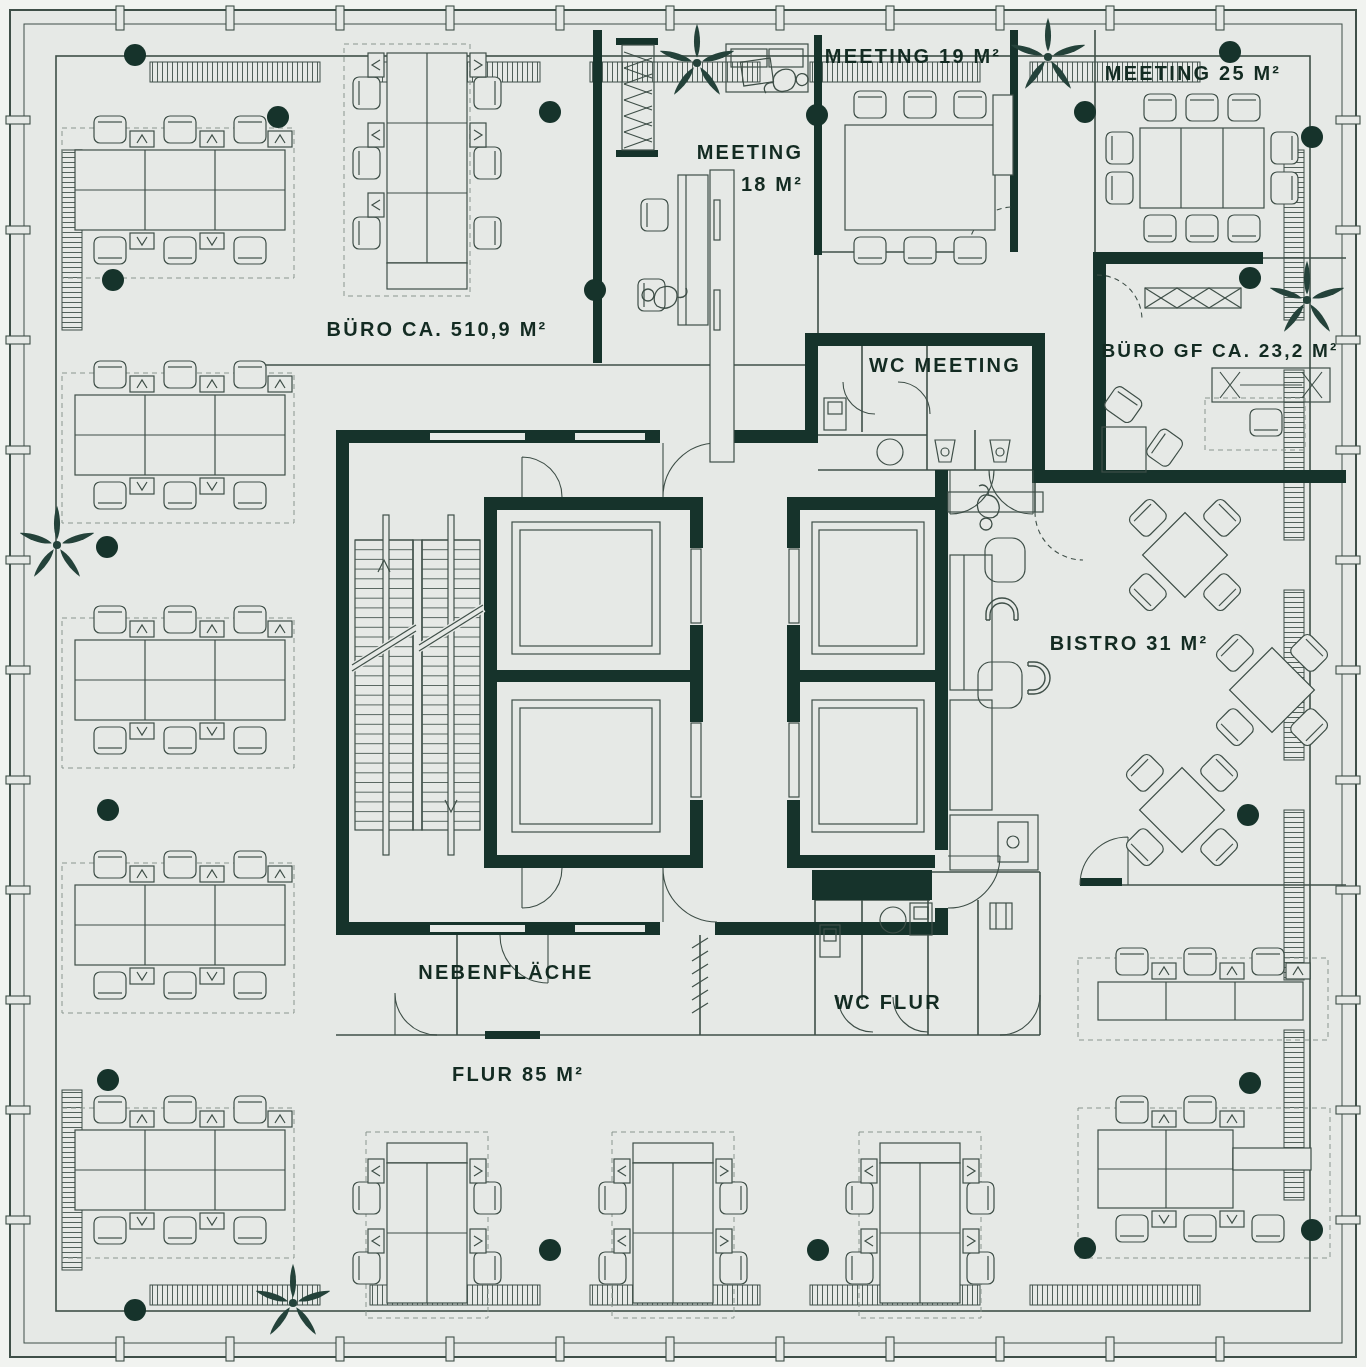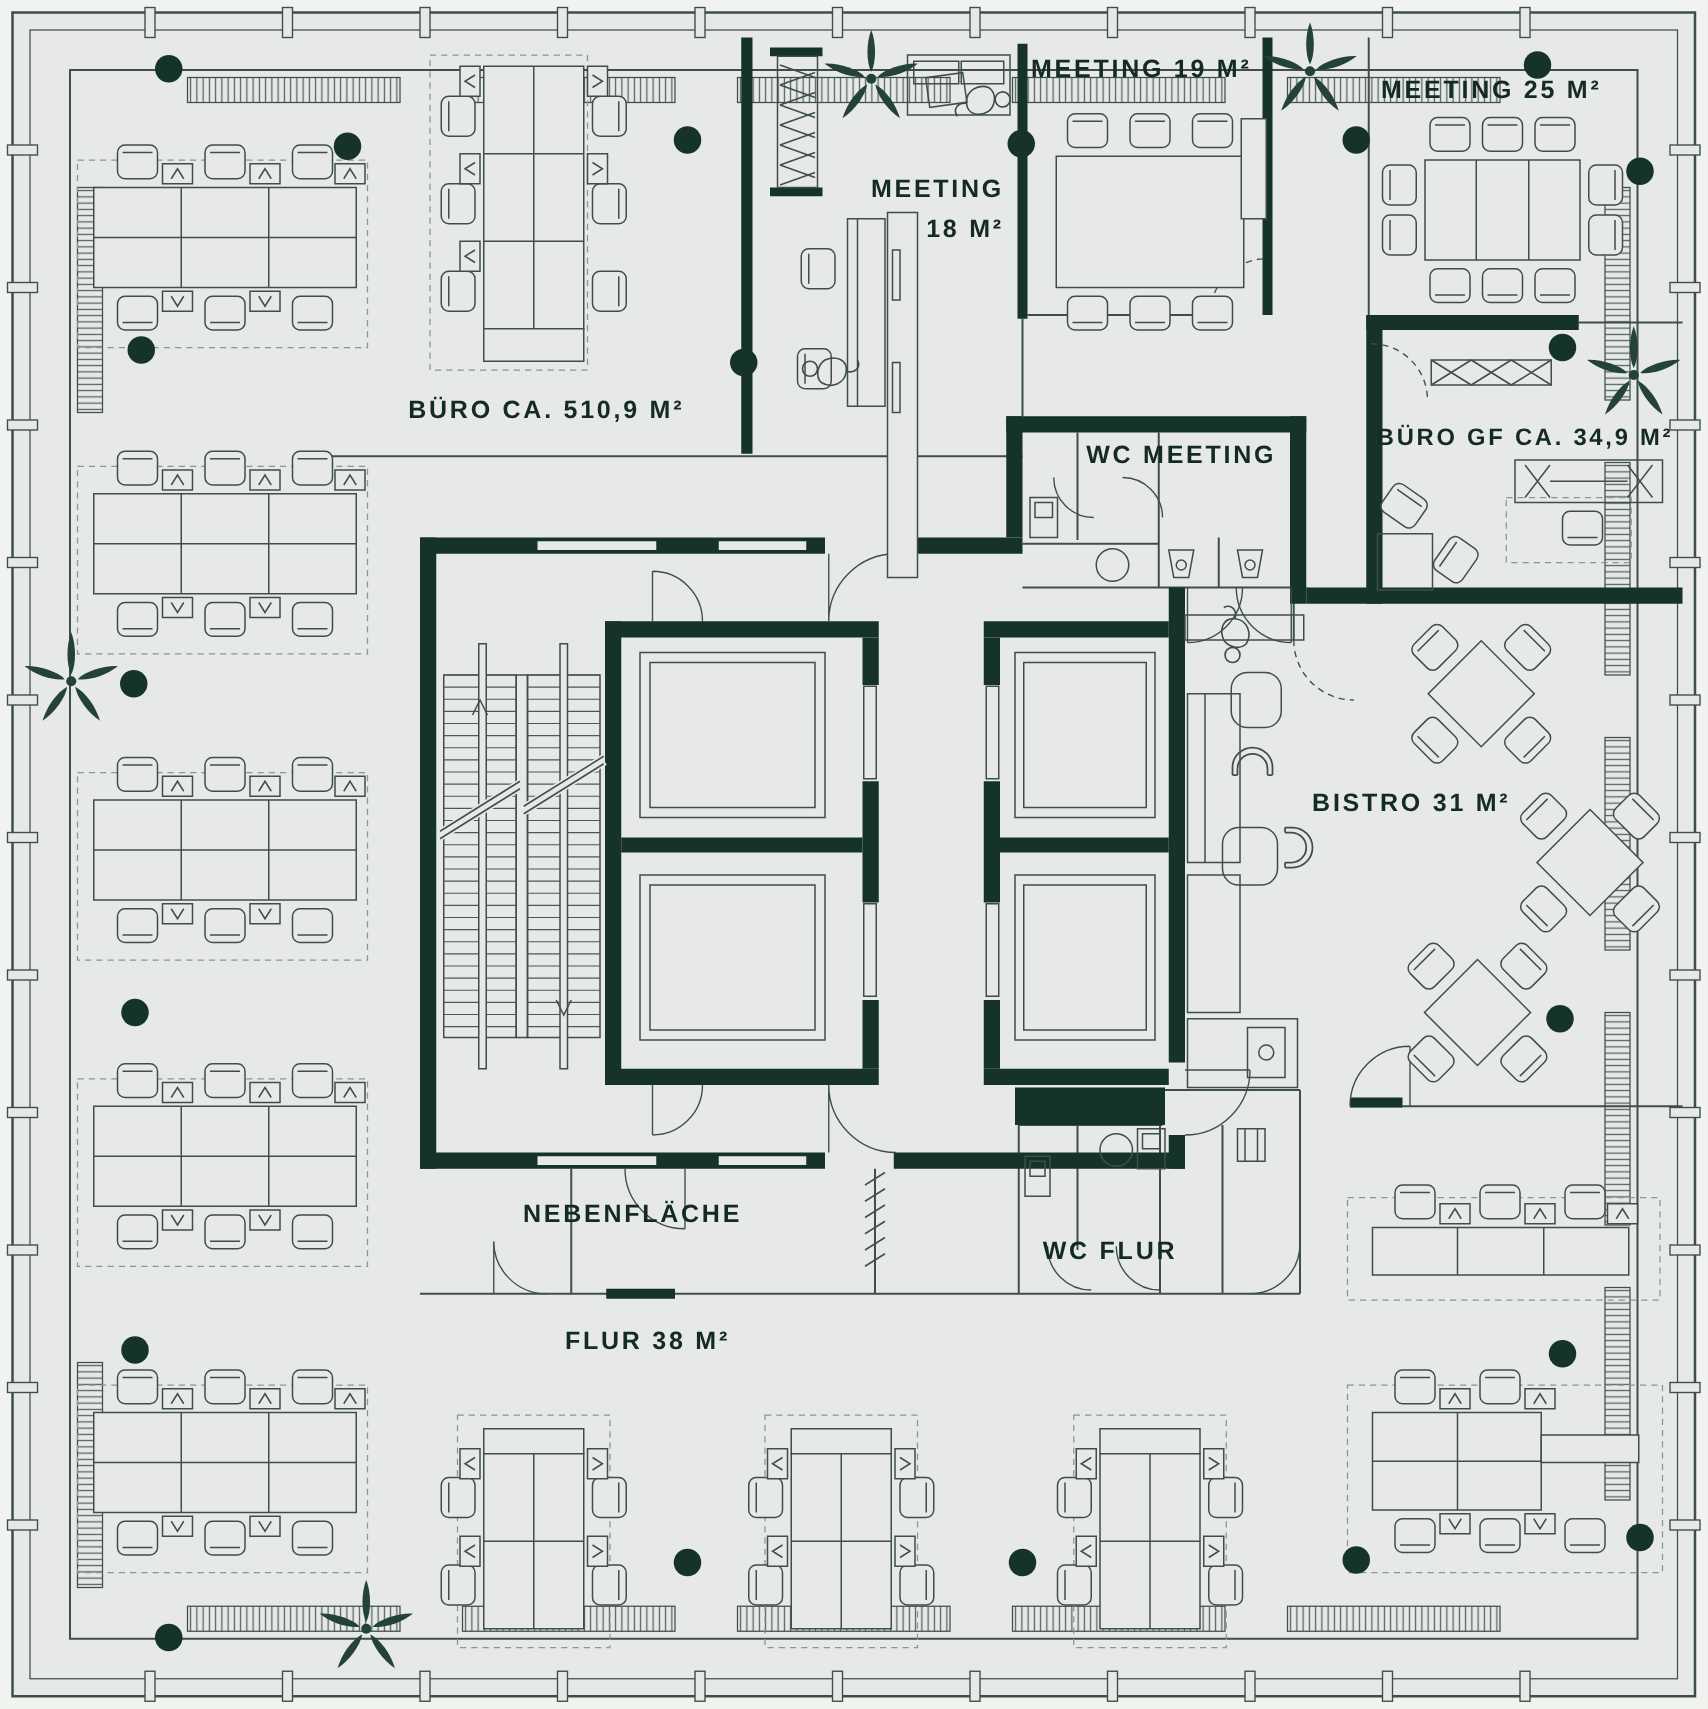--- a/index.html
+++ b/index.html
@@ -590,20 +590,20 @@
         <use href="#plant" transform="translate(57,545) scale(1.35)"></use>
         <use href="#plant" transform="translate(293,1303) scale(1.35)"></use>
       </g>
 </svg>
 
 <div class="rlabel" style="left:437px;top:329px">BÜRO CA. 510,9 M²</div>
 <div class="rlabel" style="left:750px;top:152px">MEETING</div>
 <div class="rlabel" style="left:772px;top:184px">18 M²</div>
 <div class="rlabel" style="left:913px;top:56px">MEETING 19 M²</div>
 <div class="rlabel" style="left:1193px;top:73px">MEETING 25 M²</div>
-<div class="rlabel small" style="left:1220px;top:351px">BÜRO GF CA. 34,9 M²</div>
+<div class="rlabel small" style="left:1220px;top:351px">BÜRO GF CA. 23,2 M²</div>
 <div class="rlabel" style="left:945px;top:365px">WC MEETING</div>
 <div class="rlabel" style="left:1129px;top:643px">BISTRO 31 M²</div>
 <div class="rlabel" style="left:506px;top:972px">NEBENFLÄCHE</div>
 <div class="rlabel" style="left:888px;top:1002px">WC FLUR</div>
-<div class="rlabel" style="left:518px;top:1074px">FLUR 38 M²</div>
+<div class="rlabel" style="left:518px;top:1074px">FLUR 85 M²</div>
 
 </div>
 
 </body></html>

